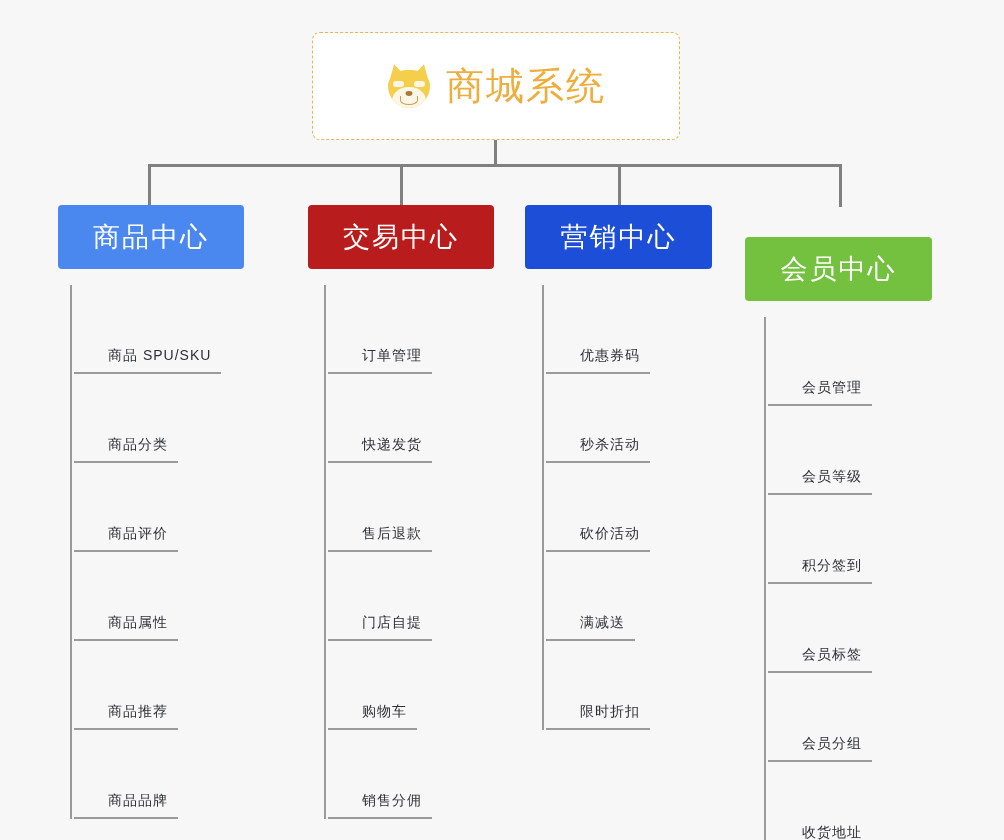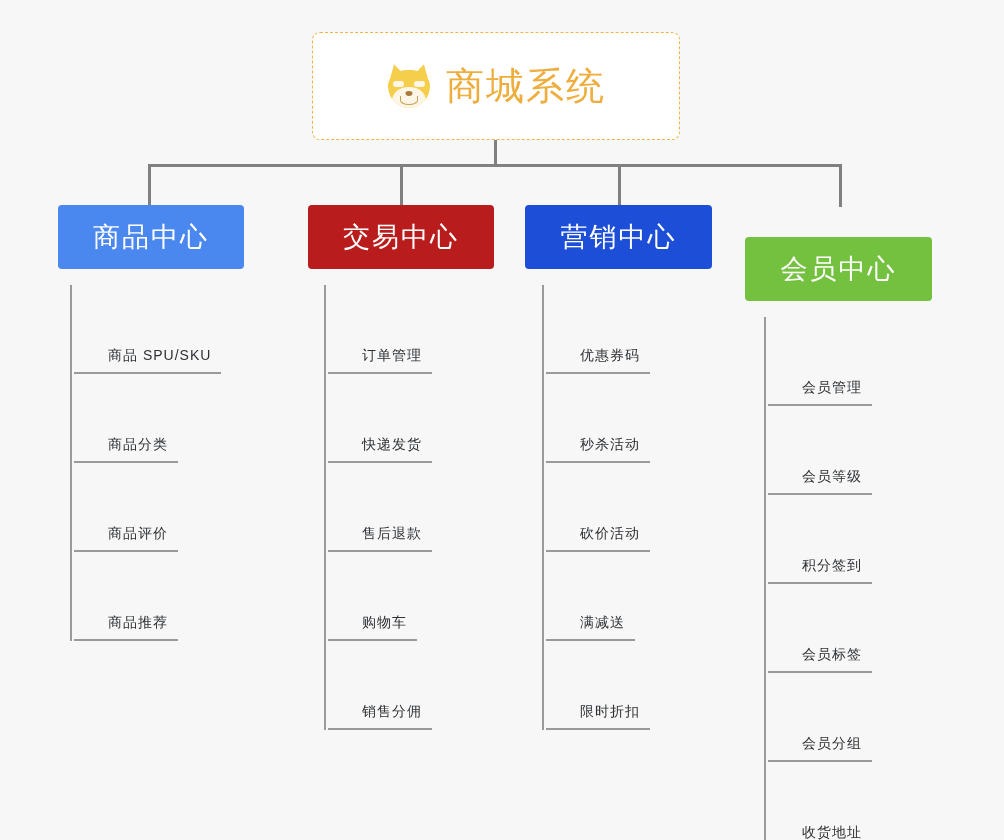--- a/index.html
+++ b/index.html
@@ -196,40 +196,49 @@
       <div class="leaf-item">
           <span class="leaf-label">商品 SPU/SKU</span>
         </div>
       <div class="leaf-item">
           <span class="leaf-label">商品分类</span>
         </div>
       <div class="leaf-item">
           <span class="leaf-label">商品评价</span>
         </div>
       <div class="leaf-item">
+          <span class="leaf-label">商品属性</span>
+        </div>
+      <div class="leaf-item">
           <span class="leaf-label">商品推荐</span>
+        </div>
+      <div class="leaf-item">
+          <span class="leaf-label">商品品牌</span>
         </div>
     </div>
   </div>
 
   <div class="branch" style="left:308px; width:186px;">
     <div class="branch-header" style="background:#b91c1c;">
       <span>交易中心</span>
     </div>
     <div class="leaf-list" style="margin-left:16px;">
       <div class="leaf-item">
           <span class="leaf-label">订单管理</span>
         </div>
       <div class="leaf-item">
           <span class="leaf-label">快递发货</span>
         </div>
       <div class="leaf-item">
           <span class="leaf-label">售后退款</span>
         </div>
       <div class="leaf-item">
+          <span class="leaf-label">门店自提</span>
+        </div>
+      <div class="leaf-item">
           <span class="leaf-label">购物车</span>
         </div>
       <div class="leaf-item">
           <span class="leaf-label">销售分佣</span>
         </div>
     </div>
   </div>
 
   <div class="branch" style="left:525px; width:187px;">
     <div class="branch-header" style="background:#1d4ed8;">

